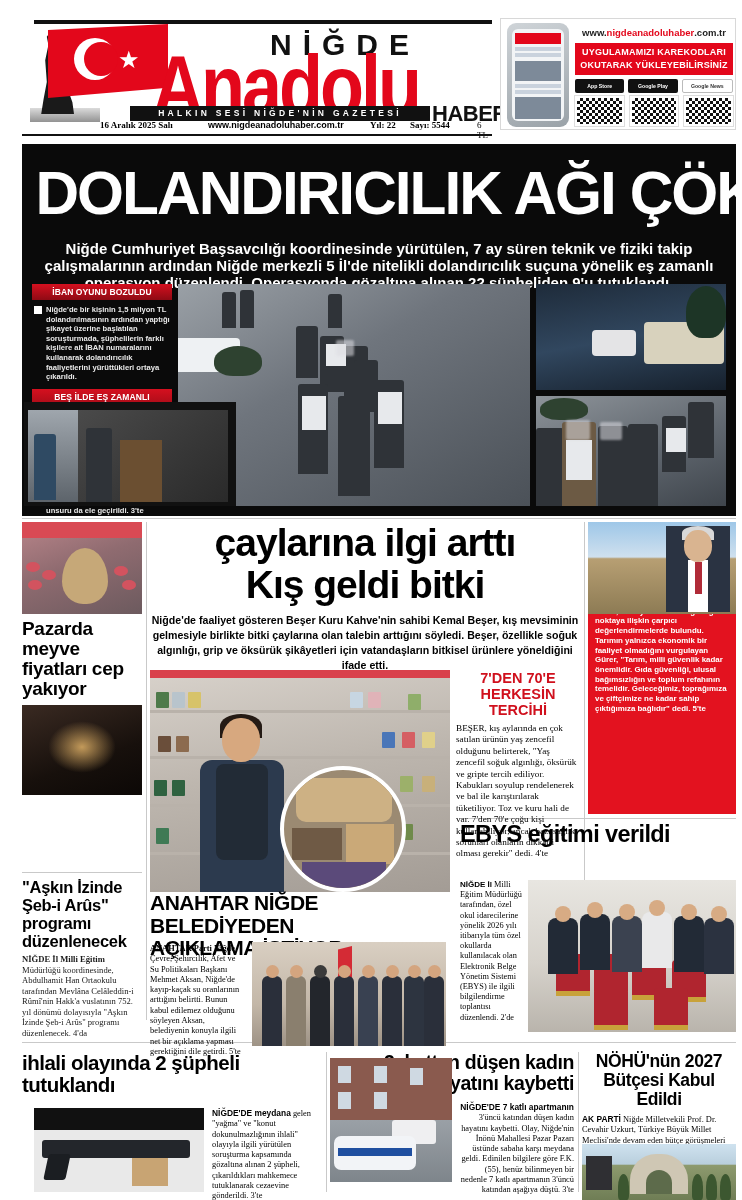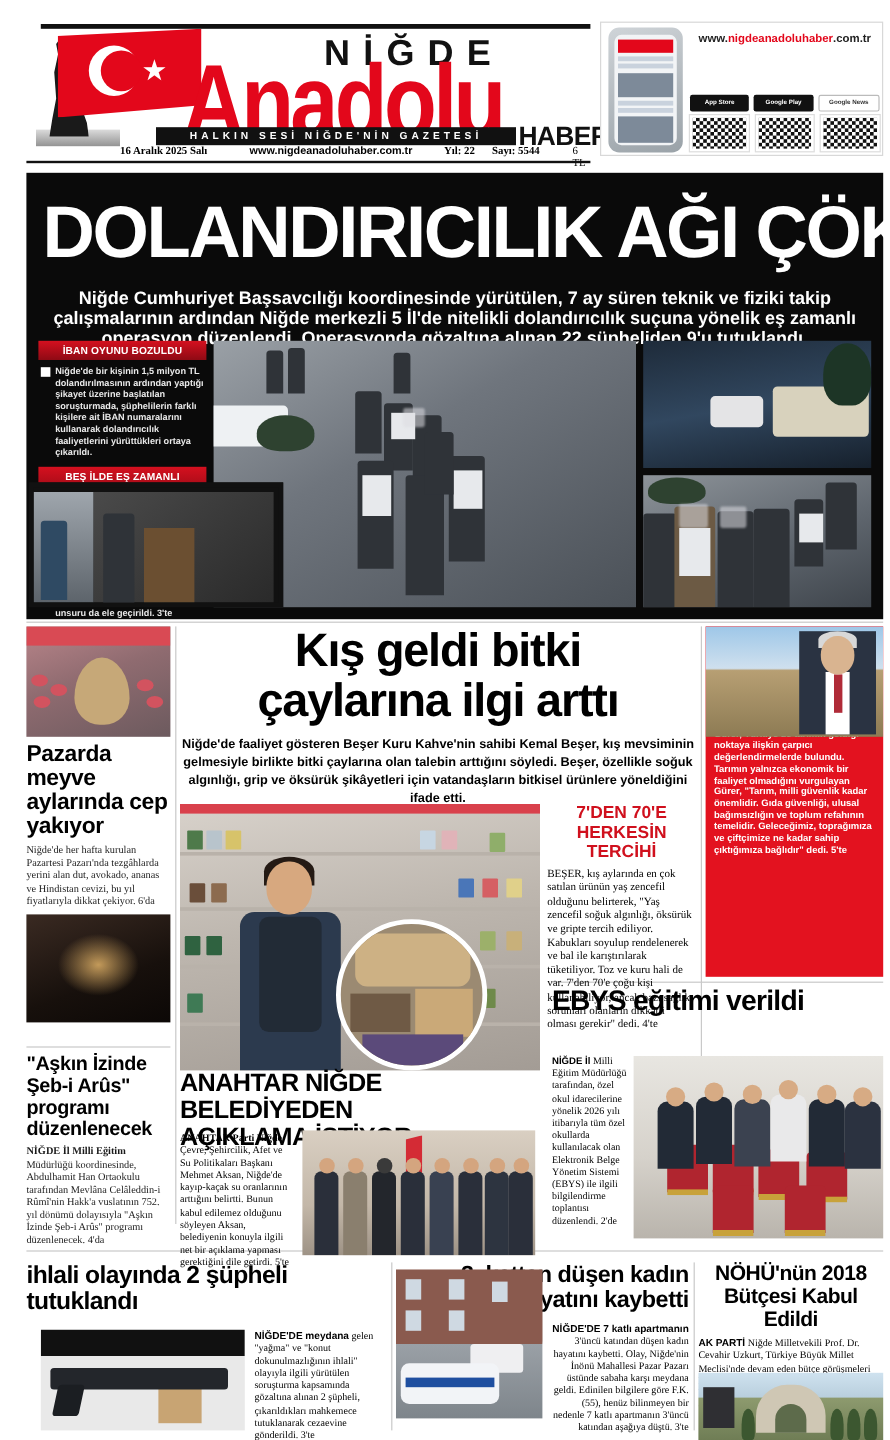--- a/index.html
+++ b/index.html
@@ -299,20 +299,24 @@
           <div class="ln" style="top:24px"></div>
         <div class="im" style="top:32px"></div>
         <div class="ln" style="top:55px"></div>
           <div class="ln" style="top:61px"></div>
         <div class="im" style="top:68px;height:22px"></div>
       </div>
     </div>
     <div class="url-line">
       <span>www.</span><b>nigdeanadoluhaber</b><span>.com.tr</span>
     </div>
+    <div class="redband">
+      <span>UYGULAMAMIZI KAREKODLARI</span>
+      <span>OKUTARAK YÜKLEYEBİLİRSİNİZ</span>
+    </div>
     <div class="storebadges">
       <div class="b">App Store</div>
       <div class="b">Google Play</div>
       <div class="b gnews">Google News</div>
     </div>
     <div class="qrrow">
       <div class="qr"></div>
       <div class="qr"></div>
       <div class="qr"></div>
     </div>
@@ -398,39 +402,38 @@
   <div class="col-l">
     <div class="imgbox market">
       <div class="canopy"></div>
       <div class="fruit" style="left:4px;top:40px;"></div>
       <div class="fruit" style="left:20px;top:48px;"></div>
       <div class="fruit" style="left:6px;top:58px;"></div>
       <div class="fruit" style="left:92px;top:44px;"></div>
       <div class="fruit" style="left:100px;top:58px;"></div>
       <div class="coconut"></div>
     </div>
-    <div class="hl-left">Pazarda meyve aylarında cep yakıyor</div>
-    <div class="body-serif">Niğde'de her hafta kurulan Pazartesi Pazarı'nda tezgâhlarda yerini alan dut, avokado, ananas ve Hindistan cevizi, bu yıl fiyatlarıyla dikkat çekiyor. 6'da</div>
+    <div class="hl-left">Pazarda meyve fiyatları cep yakıyor</div>
 
     <div class="imgbox mevlana">
         <div class="glow"></div>
       </div>
   </div>
 
   <div class="askin">
     <h2>"Aşkın İzinde Şeb-i Arûs" programı düzenlenecek</h2>
     <div class="body-serif">
       <b>NİĞDE İl Milli Eğitim</b>
       <span>Müdürlüğü koordinesinde, Abdulhamit Han Ortaokulu tarafından Mevlâna Celâleddin-i Rûmî'nin Hakk'a vuslatının 752. yıl dönümü dolayısıyla "Aşkın İzinde Şeb-i Arûs" programı düzenlenecek. 4'da</span>
     </div>
   </div>
 
   <div class="tea">
+    <div class="tea-h">çaylarına ilgi arttı</div>
     <div class="tea-h">Kış geldi bitki</div>
-    <div class="tea-h">çaylarına ilgi arttı</div>
     <div class="tea-sub">Niğde'de faaliyet gösteren Beşer Kuru Kahve'nin sahibi Kemal Beşer, kış mevsiminin gelmesiyle birlikte bitki çaylarına olan talebin arttığını söyledi. Beşer, özellikle soğuk algınlığı, grip ve öksürük şikâyetleri için vatandaşların bitkisel ürünlere yöneldiğini ifade etti.</div>
 
     <div class="tea-img">
       <div class="shelfband" style="top:0"></div>
       <div class="shelf" style="top:40px"></div>
         <div class="shelf" style="top:86px"></div>
       <div class="shelf" style="top:134px"></div>
         <div class="shelf" style="top:182px"></div>
       <div class="prod" style="left:6px;top:22px;background:#4e7a4a"></div>
       <div class="prod" style="left:22px;top:22px;background:#b8c4cc"></div>
@@ -582,21 +585,21 @@
           <div class="stripe"></div>
         </div>
     </div>
     <div class="txt">
       <b>NİĞDE'DE 7 katlı apartmanın</b>
       <span>3'üncü katından düşen kadın hayatını kaybetti. Olay, Niğde'nin İnönü Mahallesi Pazar Pazarı üstünde sabaha karşı meydana geldi. Edinilen bilgilere göre F.K. (55), henüz bilinmeyen bir nedenle 7 katlı apartmanın 3'üncü katından aşağıya düştü. 3'te</span>
     </div>
   </div>
 
   <div class="bot3">
-    <h2>NÖHÜ'nün 2018</h2>
+    <h2>NÖHÜ'nün 2027</h2>
     <h2>Bütçesi Kabul Edildi</h2>
     <div class="txt">
       <b>AK PARTİ</b>
       <span>Niğde Milletvekili Prof. Dr. Cevahir Uzkurt, Türkiye Büyük Millet Meclisi'nde devam eden bütçe görüşmeleri kapsamında Niğde Ömer Halisdemir Üniversitesi'nin 2026 yılı bütçesinin kabul edildiğini açıkladı. 5'te</span>
     </div>
     <div class="img">
       <div class="arch">
           <div class="hole"></div>
         </div>
       <div class="sign"></div>

